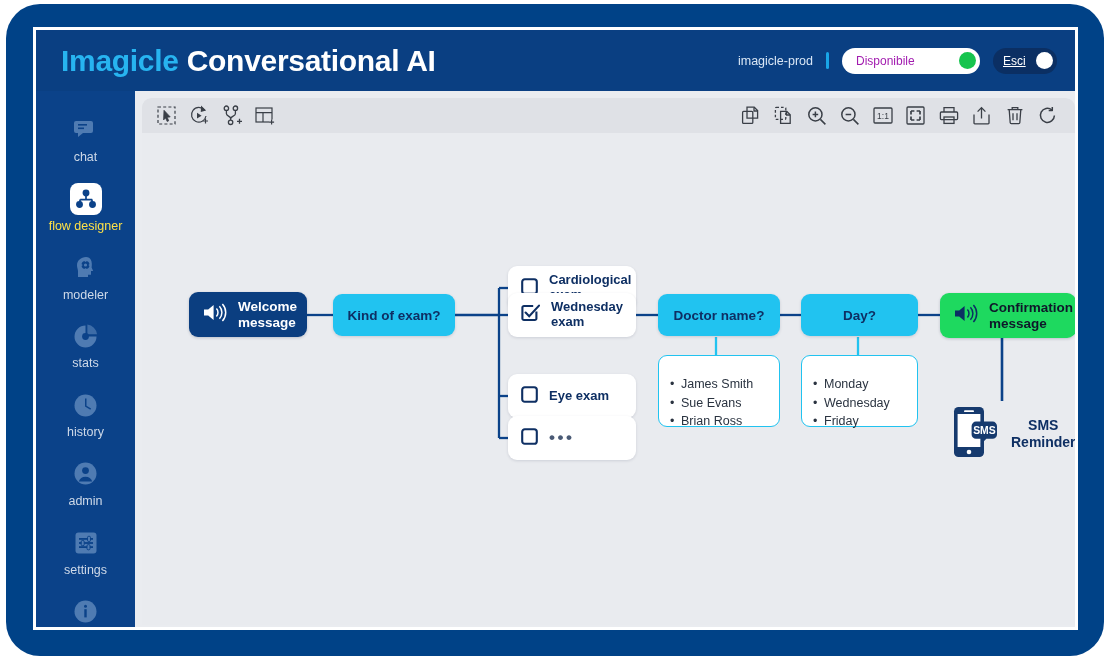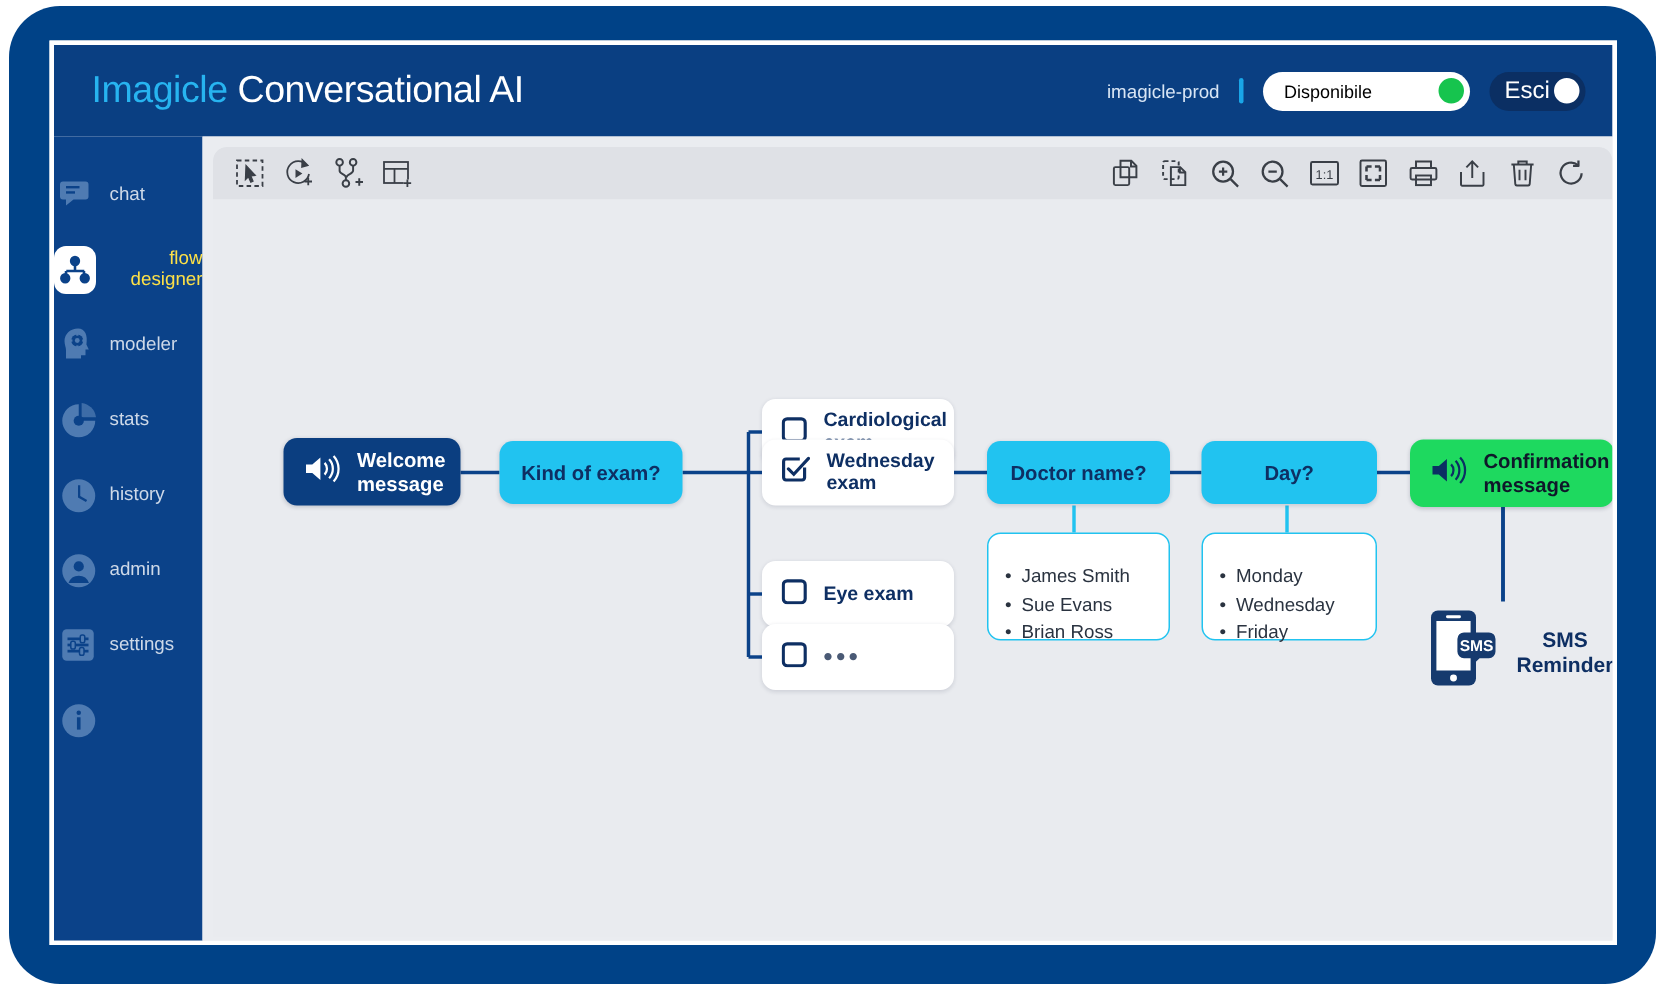--- a/index.html
+++ b/index.html
@@ -40,59 +40,59 @@
   #header {
     position: absolute;
     left: 0; top: 0;
     width: 1039px; height: 61px;
     background: #0a3f82;
     display: flex;
     align-items: center;
     justify-content: space-between;
     padding: 0 18px 0 25px;
   }
-  #brand { font-size: 25px; font-weight: normal; letter-spacing: -.3px; white-space: nowrap; }
+  #brand { font-size: 30px; font-weight: bold; letter-spacing: -.3px; white-space: nowrap; }
   #brand .b1 { color: #27b4f0; }
   #brand .b2 { color: #ffffff; }
   #header-right { display: flex; align-items: center; gap: 13px; }
   #tenant-name { color: #d9e6f5; font-size: 12.5px; }
   #divider-bar { width: 3px; height: 17px; background: #19a6e8; border-radius: 2px; }
   #status-pill {
     width: 138px; height: 26px;
     background: #ffffff;
     border-radius: 14px;
     display: flex; align-items: center;
     justify-content: space-between;
     padding: 0 4px 0 14px;
   }
-  #status-label { font-size: 12px; color: #000000; }
+  #status-label { font-size: 12px; color: #a21caf; }
   #status-dot { width: 17px; height: 17px; border-radius: 50%; background: #16c44e; }
   #logout-pill {
     width: 64px; height: 26px;
     background: #0b2f63;
     border-radius: 14px;
     display: flex; align-items: center;
     justify-content: space-between;
     padding: 0 4px 0 10px;
   }
-  #logout-label { font-size: 16px; color: #ffffff; }
+  #logout-label { font-size: 12px; color: #ffffff; text-decoration: underline; }
   #logout-knob { width: 17px; height: 17px; border-radius: 50%; background: #ffffff; }
 
   
   #sidebar {
     position: absolute;
     left: 0; top: 61px;
     width: 99px; height: 542px;
     background: #0b4289;
     padding-top: 14px;
   }
   .nav-item {
     width: 99px;
     padding: 9px 0 9px 0;
-    display: flex; flex-direction: row;
+    display: flex; flex-direction: column;
     align-items: center; gap: 5px;
   }
   .nav-icon {
     width: 32px; height: 32px;
     display: flex; align-items: center; justify-content: center;
     color: #4f7bb2;
   }
   .nav-item.active .nav-icon {
     background: #ffffff;
     border-radius: 8px;

